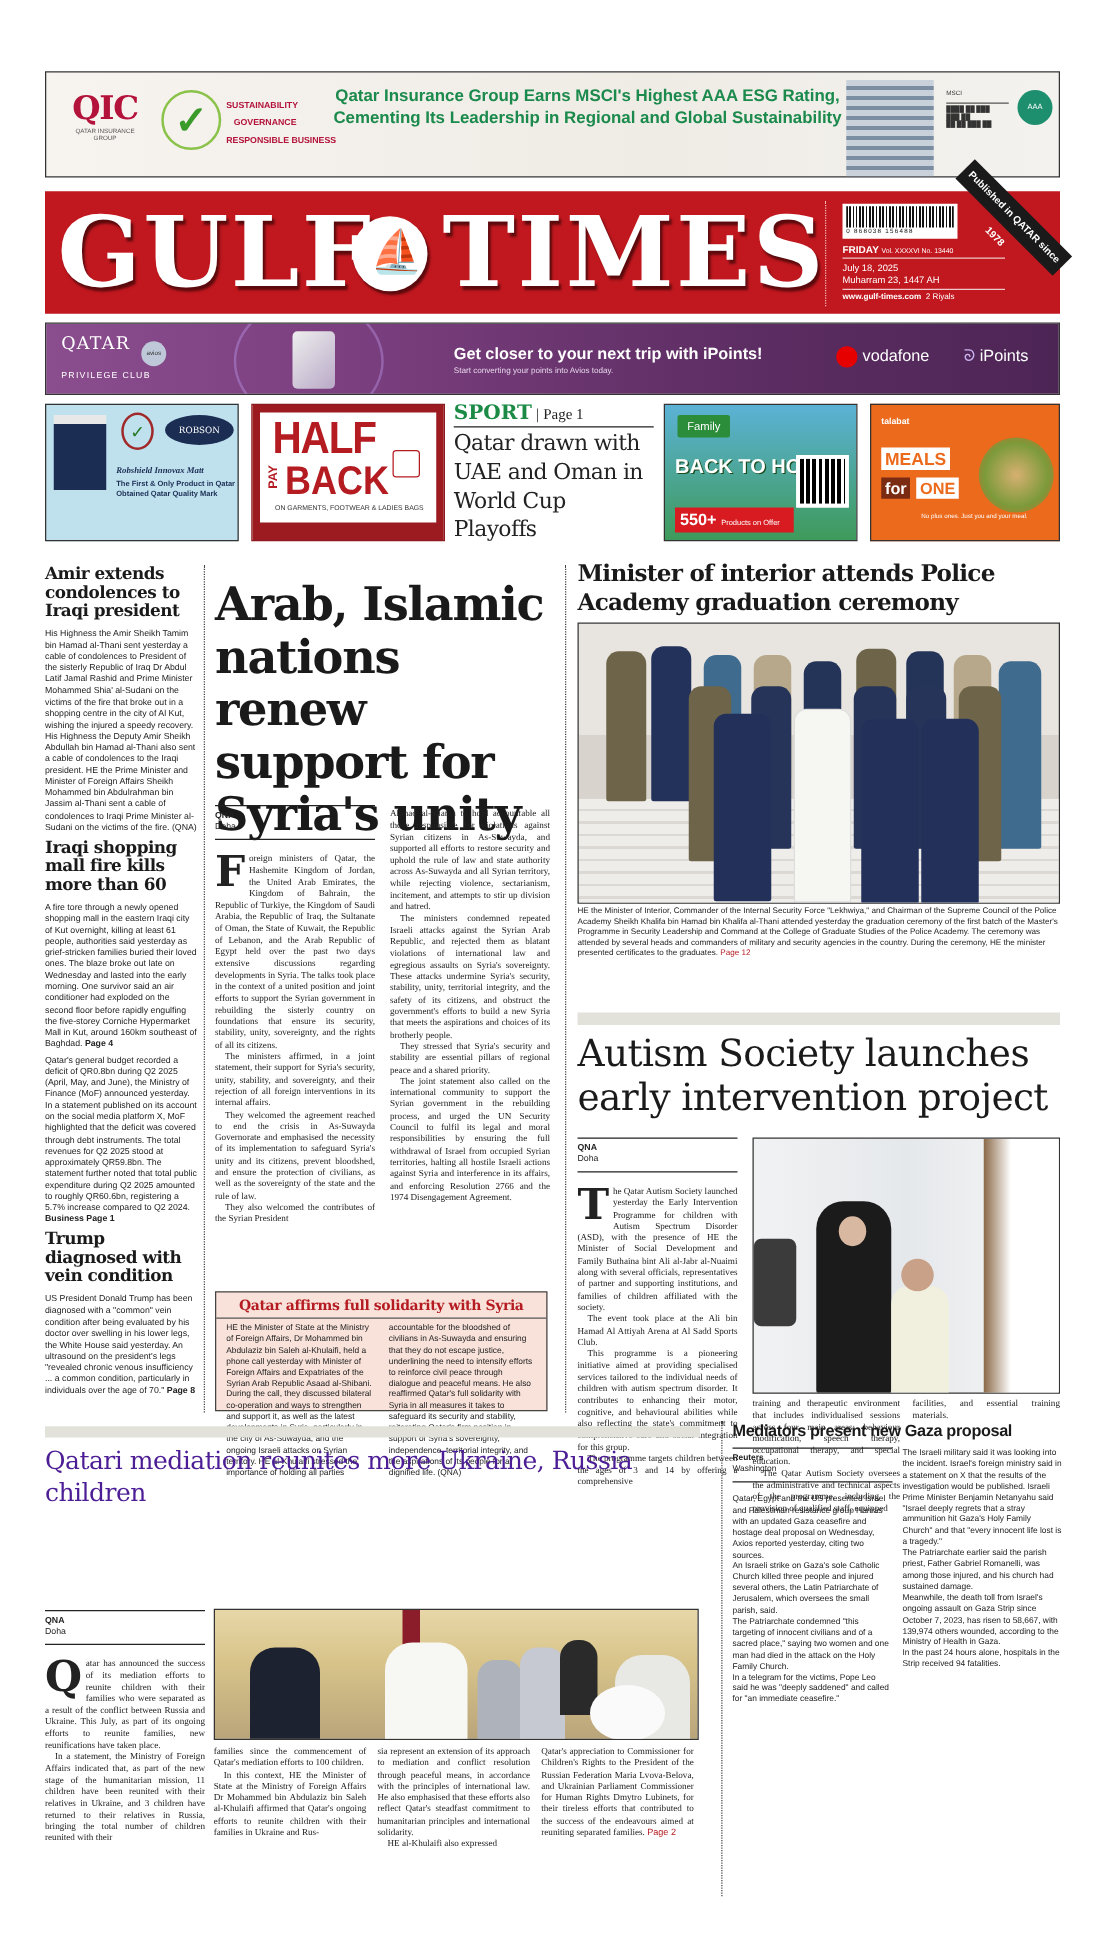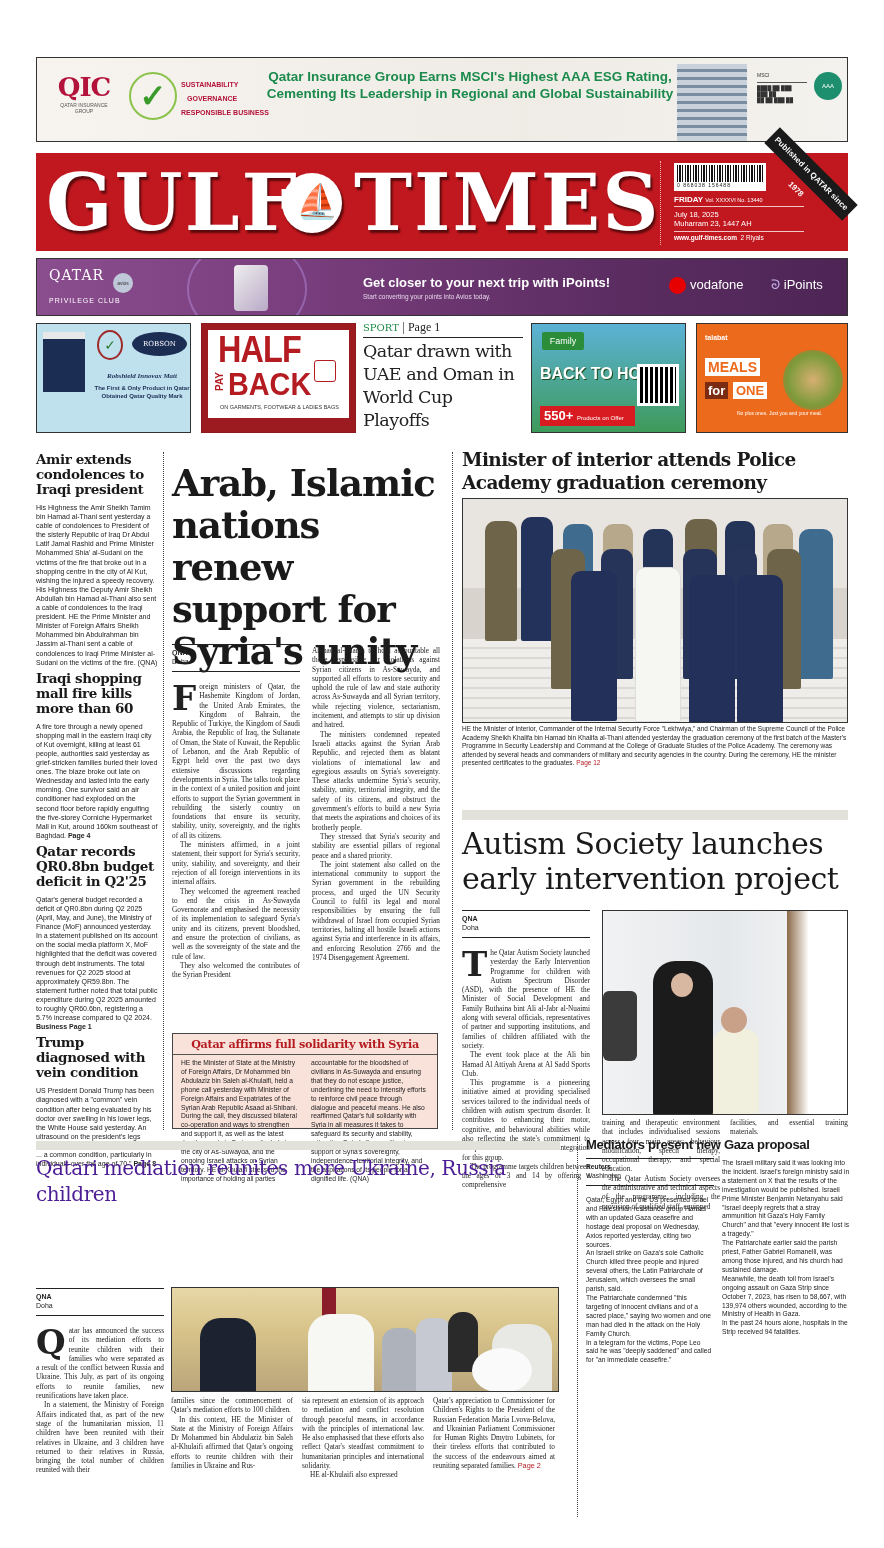--- a/index.html
+++ b/index.html
@@ -46,33 +46,33 @@
 #ad-qa .sub{position:absolute;left:326px;top:34px;font-size:6.5px;color:#e6d5ea}
 #ad-qa .voda{position:absolute;left:632px;top:18px;font-size:13px}
 #ad-qa .voda i{display:inline-block;width:17px;height:17px;border-radius:50%;background:#e60000;vertical-align:middle;margin-right:4px}
 #ad-qa .ipts{position:absolute;left:734px;top:18px;font-size:13px}
 
 .adbox{border:1px solid #333;overflow:hidden}
 #ad-robson{left:36px;top:323px;width:155px;height:110px;background:#bfe1ee}
 #ad-robson .can{position:absolute;left:6px;top:8px;width:42px;height:60px;background:linear-gradient(180deg,#e8e8e8 0 12%,#1c2d54 12%)}
 #ad-robson .logo{position:absolute;left:95px;top:8px;width:55px;height:24px;border-radius:50%;background:#1c2d54;color:#fff;font-family:"DejaVu Serif",serif;font-size:7px;text-align:center;line-height:24px}
 #ad-robson .seal{position:absolute;left:60px;top:6px;width:26px;height:30px;border:2px solid #a02a2a;border-radius:50%;text-align:center;color:#2a7a2a;font-size:14px;line-height:26px}
-#ad-robson .txt{position:absolute;left:56px;top:48px;width:98px;text-align:center;font-size:6px;line-height:8px;color:#1c2d54;font-weight:bold}
+#ad-robson .txt{position:absolute;left:56px;top:48px;width:98px;text-align:left;font-size:6px;line-height:8px;color:#1c2d54;font-weight:bold}
 #ad-robson .name{font-family:"Liberation Serif",serif;font-style:italic;font-size:7px;color:#1c2d54;margin-bottom:4px}
 #ad-half{left:201px;top:323px;width:155px;height:110px;background:#fff;border:1px solid #8a1a1e}
 #ad-half .frame{position:absolute;inset:0;border:6px solid #9b1b20;border-bottom-width:14px}
 #ad-half .half{position:absolute;left:16px;top:8px;color:#b41c22;font-weight:bold;font-size:36px;letter-spacing:-1px;line-height:36px;font-family:"Liberation Sans",sans-serif;transform:scaleX(.9);transform-origin:left}
 #ad-half .back{position:absolute;left:26px;top:44px;color:#b41c22;font-weight:bold;font-size:32px;line-height:32px;transform:scaleX(.9);transform-origin:left}
 #ad-half .pay{position:absolute;left:8px;top:52px;color:#b41c22;font-weight:bold;font-size:10px;transform:rotate(-90deg)}
 #ad-half .tag{position:absolute;left:8px;top:80px;width:139px;font-size:5.5px;text-align:center;color:#333}
 #ad-half .seal{position:absolute;left:112px;top:36px;width:22px;height:22px;border:1px solid #b41c22;border-radius:3px}
 
 #sport{left:363px;top:320px;width:160px;height:115px}
 #sport .kicker{font-size:12px;border-bottom:1px solid #222;padding-bottom:2px}
-#sport .kicker b{color:#1a8a45;font-family:"DejaVu Serif",serif;font-weight:400;font-size:10px}
+#sport .kicker b{color:#1a8a45;font-family:"DejaVu Serif",serif;font-weight:700;font-size:16px}
 #sport .kicker span{font-family:"Liberation Serif",serif;font-size:12px}
 #sport .hl{font-family:"DejaVu Serif",serif;font-weight:200;font-size:17.5px;line-height:23px;margin-top:2px;color:#222;letter-spacing:-.5px}
 #ad-family{left:531px;top:323px;width:155px;height:110px;background:linear-gradient(180deg,#5bb2d6,#3e9a5a)}
 #ad-family .fam{position:absolute;left:10px;top:8px;width:42px;height:18px;background:#2b8c3a;color:#fff;font-size:9px;text-align:center;line-height:18px;border-radius:2px}
 #ad-family .back{position:absolute;left:8px;top:42px;color:#fff;font-weight:bold;font-size:16px;line-height:16px;text-shadow:1px 1px 0 #1a4d1f}
 #ad-family .qr{position:absolute;left:105px;top:40px;width:42px;height:42px;background:repeating-linear-gradient(90deg,#000 0 3px,#fff 3px 5px),#fff;border:3px solid #fff}
 #ad-family .price{position:absolute;left:8px;top:82px;width:95px;height:20px;background:#d81b21;color:#fff;font-weight:bold;font-size:13px;line-height:20px;padding-left:4px}
 #ad-family .price small{font-size:6px;font-weight:normal}
 #ad-talabat{left:696px;top:323px;width:152px;height:110px;background:#ec6a1c}
 #ad-talabat .brand{position:absolute;left:8px;top:10px;font-size:7px;color:#fff;font-weight:bold}
@@ -222,21 +222,20 @@
 <div id="leftcol" class="abs">
   <div>
     <div class="briefh">Amir extends condolences to Iraqi president</div>
     <div class="brieft">His Highness the Amir Sheikh Tamim bin Hamad al-Thani sent yesterday a cable of condolences to President of the sisterly Republic of Iraq Dr Abdul Latif Jamal Rashid and Prime Minister Mohammed Shia' al-Sudani on the victims of the fire that broke out in a shopping centre in the city of Al Kut, wishing the injured a speedy recovery. His Highness the Deputy Amir Sheikh Abdullah bin Hamad al-Thani also sent a cable of condolences to the Iraqi president. HE the Prime Minister and Minister of Foreign Affairs Sheikh Mohammed bin Abdulrahman bin Jassim al-Thani sent a cable of condolences to Iraqi Prime Minister al-Sudani on the victims of the fire. (QNA)</div>
   </div>
   <div>
     <div class="briefh">Iraqi shopping mall fire kills more than 60</div>
     <div class="brieft"><span>A fire tore through a newly opened shopping mall in the eastern Iraqi city of Kut overnight, killing at least 61 people, authorities said yesterday as grief-stricken families buried their loved ones. The blaze broke out late on Wednesday and lasted into the early morning. One survivor said an air conditioner had exploded on the second floor before rapidly engulfing the five-storey Corniche Hypermarket Mall in Kut, around 160km southeast of Baghdad.</span> <b>Page 4</b></div>
   </div>
   <div>
-    <div class="briefh">Qatar records QR0.8bn budget deficit in Q2'25</div>
     <div class="brieft"><span>Qatar's general budget recorded a deficit of QR0.8bn during Q2 2025 (April, May, and June), the Ministry of Finance (MoF) announced yesterday. In a statement published on its account on the social media platform X, MoF highlighted that the deficit was covered through debt instruments. The total revenues for Q2 2025 stood at approximately QR59.8bn. The statement further noted that total public expenditure during Q2 2025 amounted to roughly QR60.6bn, registering a 5.7% increase compared to Q2 2024.</span> <b>Business Page 1</b></div>
   </div>
   <div>
     <div class="briefh">Trump diagnosed with vein condition</div>
     <div class="brieft"><span>US President Donald Trump has been diagnosed with a "common" vein condition after being evaluated by his doctor over swelling in his lower legs, the White House said yesterday. An ultrasound on the president's legs "revealed chronic venous insufficiency ... a common condition, particularly in individuals over the age of 70."</span> <b>Page 8</b></div>
   </div>
 </div>
 <div class="vdots" style="left:163px;top:452px;height:678px"></div>
 <div class="vdots" style="left:452px;top:452px;height:678px"></div>
 

